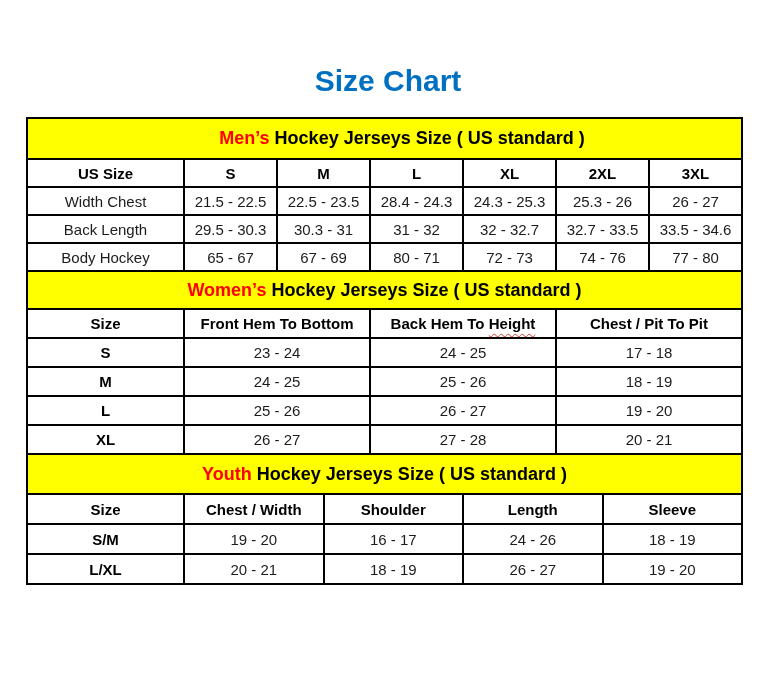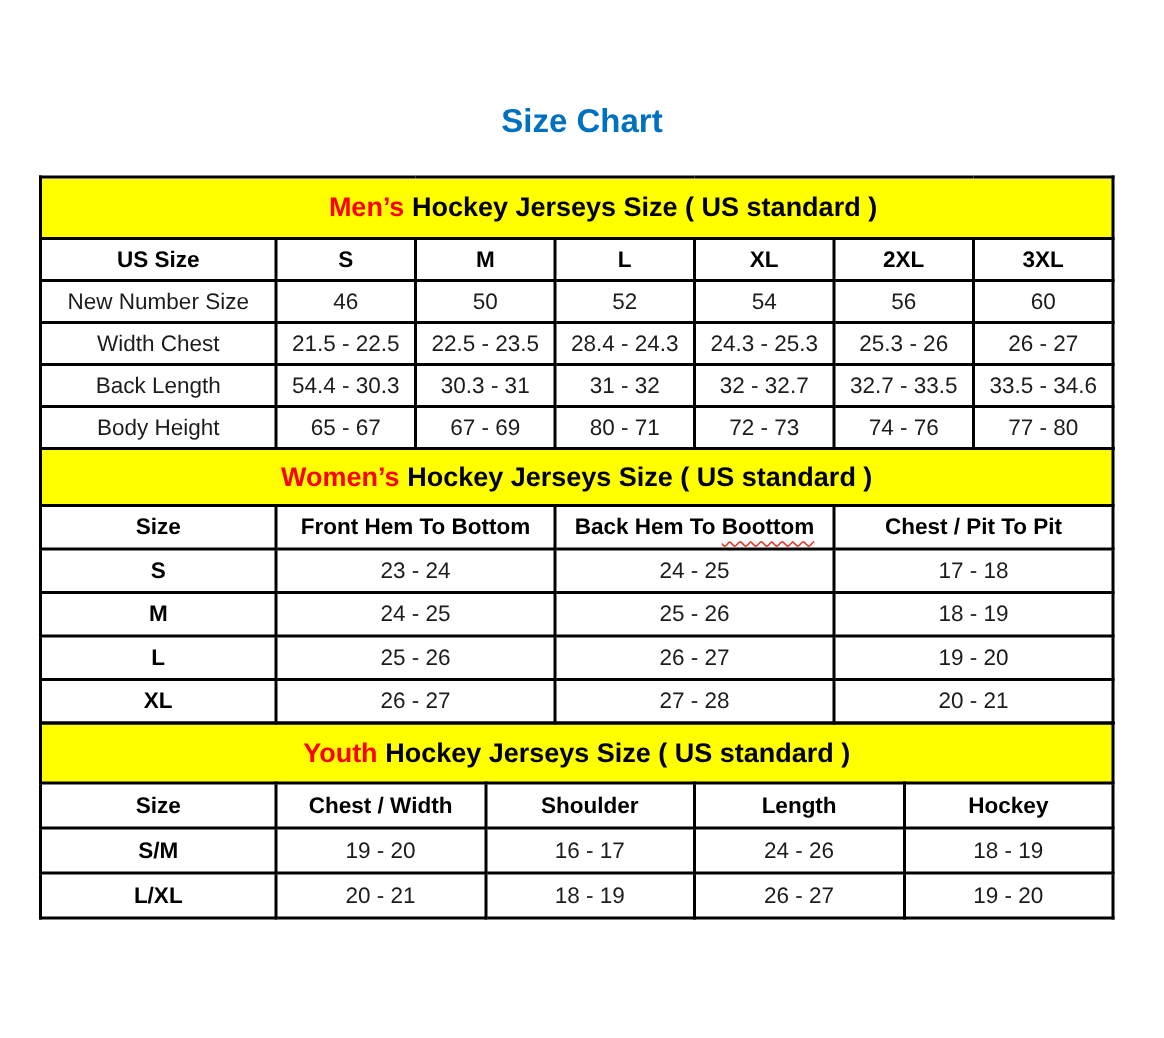--- a/index.html
+++ b/index.html
@@ -6,21 +6,21 @@
   html, body {
     margin: 0; padding: 0;
     width: 776px; height: 692px;
     background: #ffffff;
     font-family: "Liberation Sans", sans-serif;
   }
   .page { width: 776px; height: 692px; overflow: hidden; }
   .page-title {
     margin-top: 64px;
     text-align: center;
-    font-size: 22px;
+    font-size: 30px;
     font-weight: bold;
     color: #0070C0;
     letter-spacing: 0px;
     height: 34px;
     line-height: 34px;
   }
   .tables-wrap { margin: 19px 0 0 26px; width: 717px; }
   table.size-table {
     border-collapse: collapse;
     table-layout: fixed;
@@ -92,48 +92,39 @@
           <th>S</th>
           <th>M</th>
           <th>L</th>
           <th>XL</th>
           <th>2XL</th>
           <th>3XL</th>
         </tr>
       </thead>
       <tbody>
         <tr>
-          <td class="row-label">New Number Size</td>
-          <td>46</td>
-          <td>50</td>
-          <td>52</td>
-          <td>54</td>
-          <td>56</td>
-          <td>60</td>
-        </tr>
-        <tr>
           <td class="row-label">Width Chest</td>
           <td>21.5 - 22.5</td>
           <td>22.5 - 23.5</td>
           <td>28.4 - 24.3</td>
           <td>24.3 - 25.3</td>
           <td>25.3 - 26</td>
           <td>26 - 27</td>
         </tr>
         <tr>
           <td class="row-label">Back Length</td>
-          <td>54.4 - 30.3</td>
+          <td>29.5 - 30.3</td>
           <td>30.3 - 31</td>
           <td>31 - 32</td>
           <td>32 - 32.7</td>
           <td>32.7 - 33.5</td>
           <td>33.5 - 34.6</td>
         </tr>
         <tr>
-          <td class="row-label">Body Height</td>
+          <td class="row-label">Body Hockey</td>
           <td>65 - 67</td>
           <td>67 - 69</td>
           <td>80 - 71</td>
           <td>72 - 73</td>
           <td>74 - 76</td>
           <td>77 - 80</td>
         </tr>
       </tbody>
     </table>
 
@@ -149,21 +140,21 @@
           <th class="yellow-header" colspan="4">
             <span class="red-word">Women’s</span>
             <span>Hockey Jerseys Size ( US standard )</span>
           </th>
         </tr>
         <tr>
           <th>Size</th>
           <th>Front Hem To Bottom</th>
           <th>
             <span>Back Hem To</span>
-            <span class="squiggle">Boottom</span>
+            <span class="squiggle">Height</span>
           </th>
           <th>Chest / Pit To Pit</th>
         </tr>
       </thead>
       <tbody>
         <tr>
           <td class="row-label">S</td>
           <td>23 - 24</td>
           <td>24 - 25</td>
           <td>17 - 18</td>
@@ -202,21 +193,21 @@
           <th class="yellow-header" colspan="5">
             <span class="red-word">Youth</span>
             <span>Hockey Jerseys Size ( US standard )</span>
           </th>
         </tr>
         <tr>
           <th>Size</th>
           <th>Chest / Width</th>
           <th>Shoulder</th>
           <th>Length</th>
-          <th>Hockey</th>
+          <th>Sleeve</th>
         </tr>
       </thead>
       <tbody>
         <tr>
           <td class="row-label">S/M</td>
           <td>19 - 20</td>
           <td>16 - 17</td>
           <td>24 - 26</td>
           <td>18 - 19</td>
         </tr>

